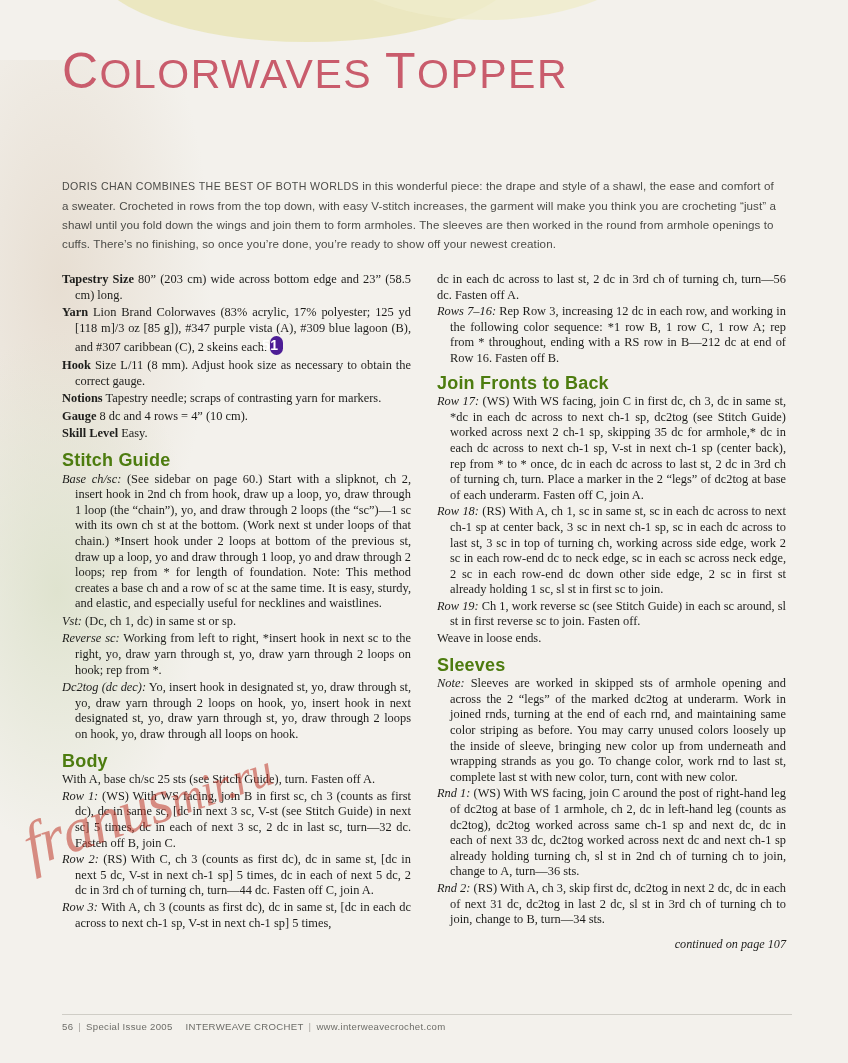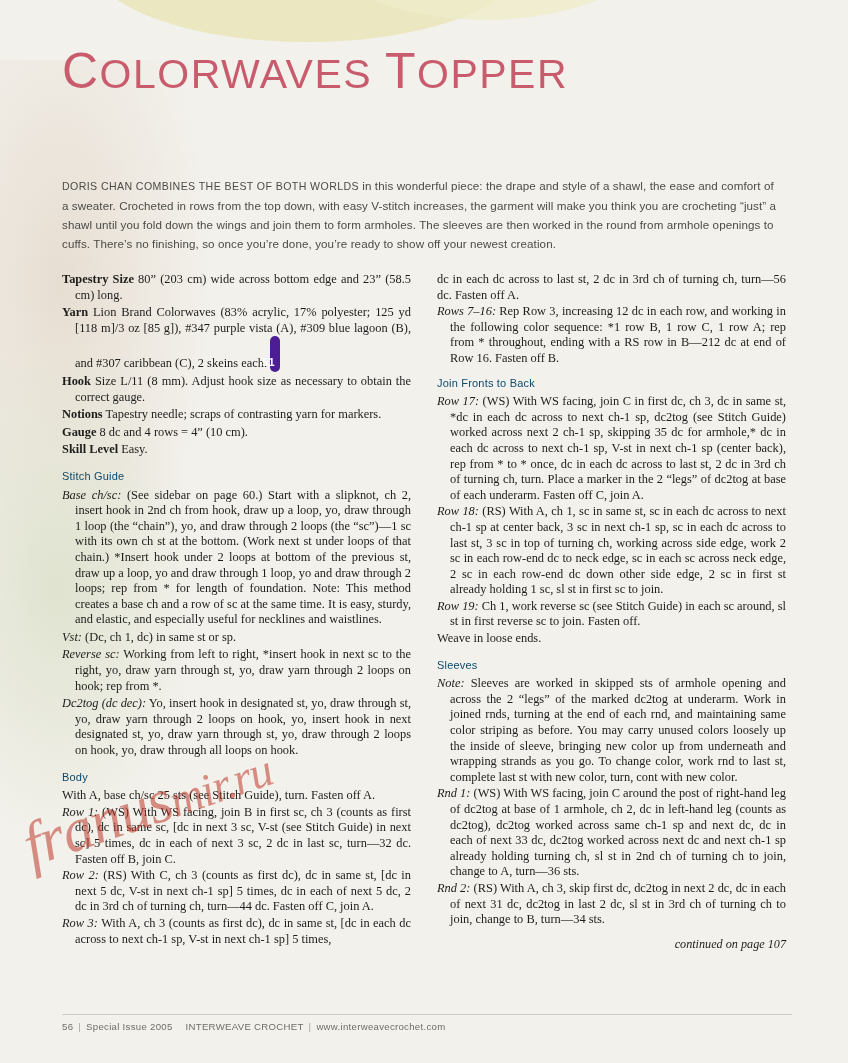--- a/index.html
+++ b/index.html
@@ -124,42 +124,42 @@
   .col.right { left: 437px; }
   .hang {
     padding-left: 13px;
     text-indent: -13px;
     margin-bottom: 2px;
   }
   .b { font-weight: bold; }
   .i { font-style: italic; }
   .section-head {
     font-family: "Liberation Sans", sans-serif;
-    font-weight: normal;
-    font-size: 11px;
-    color: #0c4a6e;
+    font-weight: bold;
+    font-size: 18px;
+    color: #4d7c0f;
     margin: 11px 0 3px 0;
     letter-spacing: .2px;
   }
   .section-head.tight { margin-top: 9px; }
   .row-para {
     padding-left: 13px;
     text-indent: -13px;
     margin-bottom: 1px;
   }
   .plain-para { margin-bottom: 1px; }
   .badge {
     display: inline-block;
     background: #4c1d95;
     color: #fff;
     font-family: "Liberation Sans", sans-serif;
-    font-size: 11px;
+    font-size: 14px;
     font-weight: bold;
     border-radius: 7px;
-    padding: 19px 5px 1px 5px;
+    padding: 2px 5px 1px 5px;
     vertical-align: 1px;
     letter-spacing: .3px;
   }
   .continued {
     text-align: right;
     font-style: italic;
     font-size: 12.2px;
     margin-top: 9px;
   }
   

